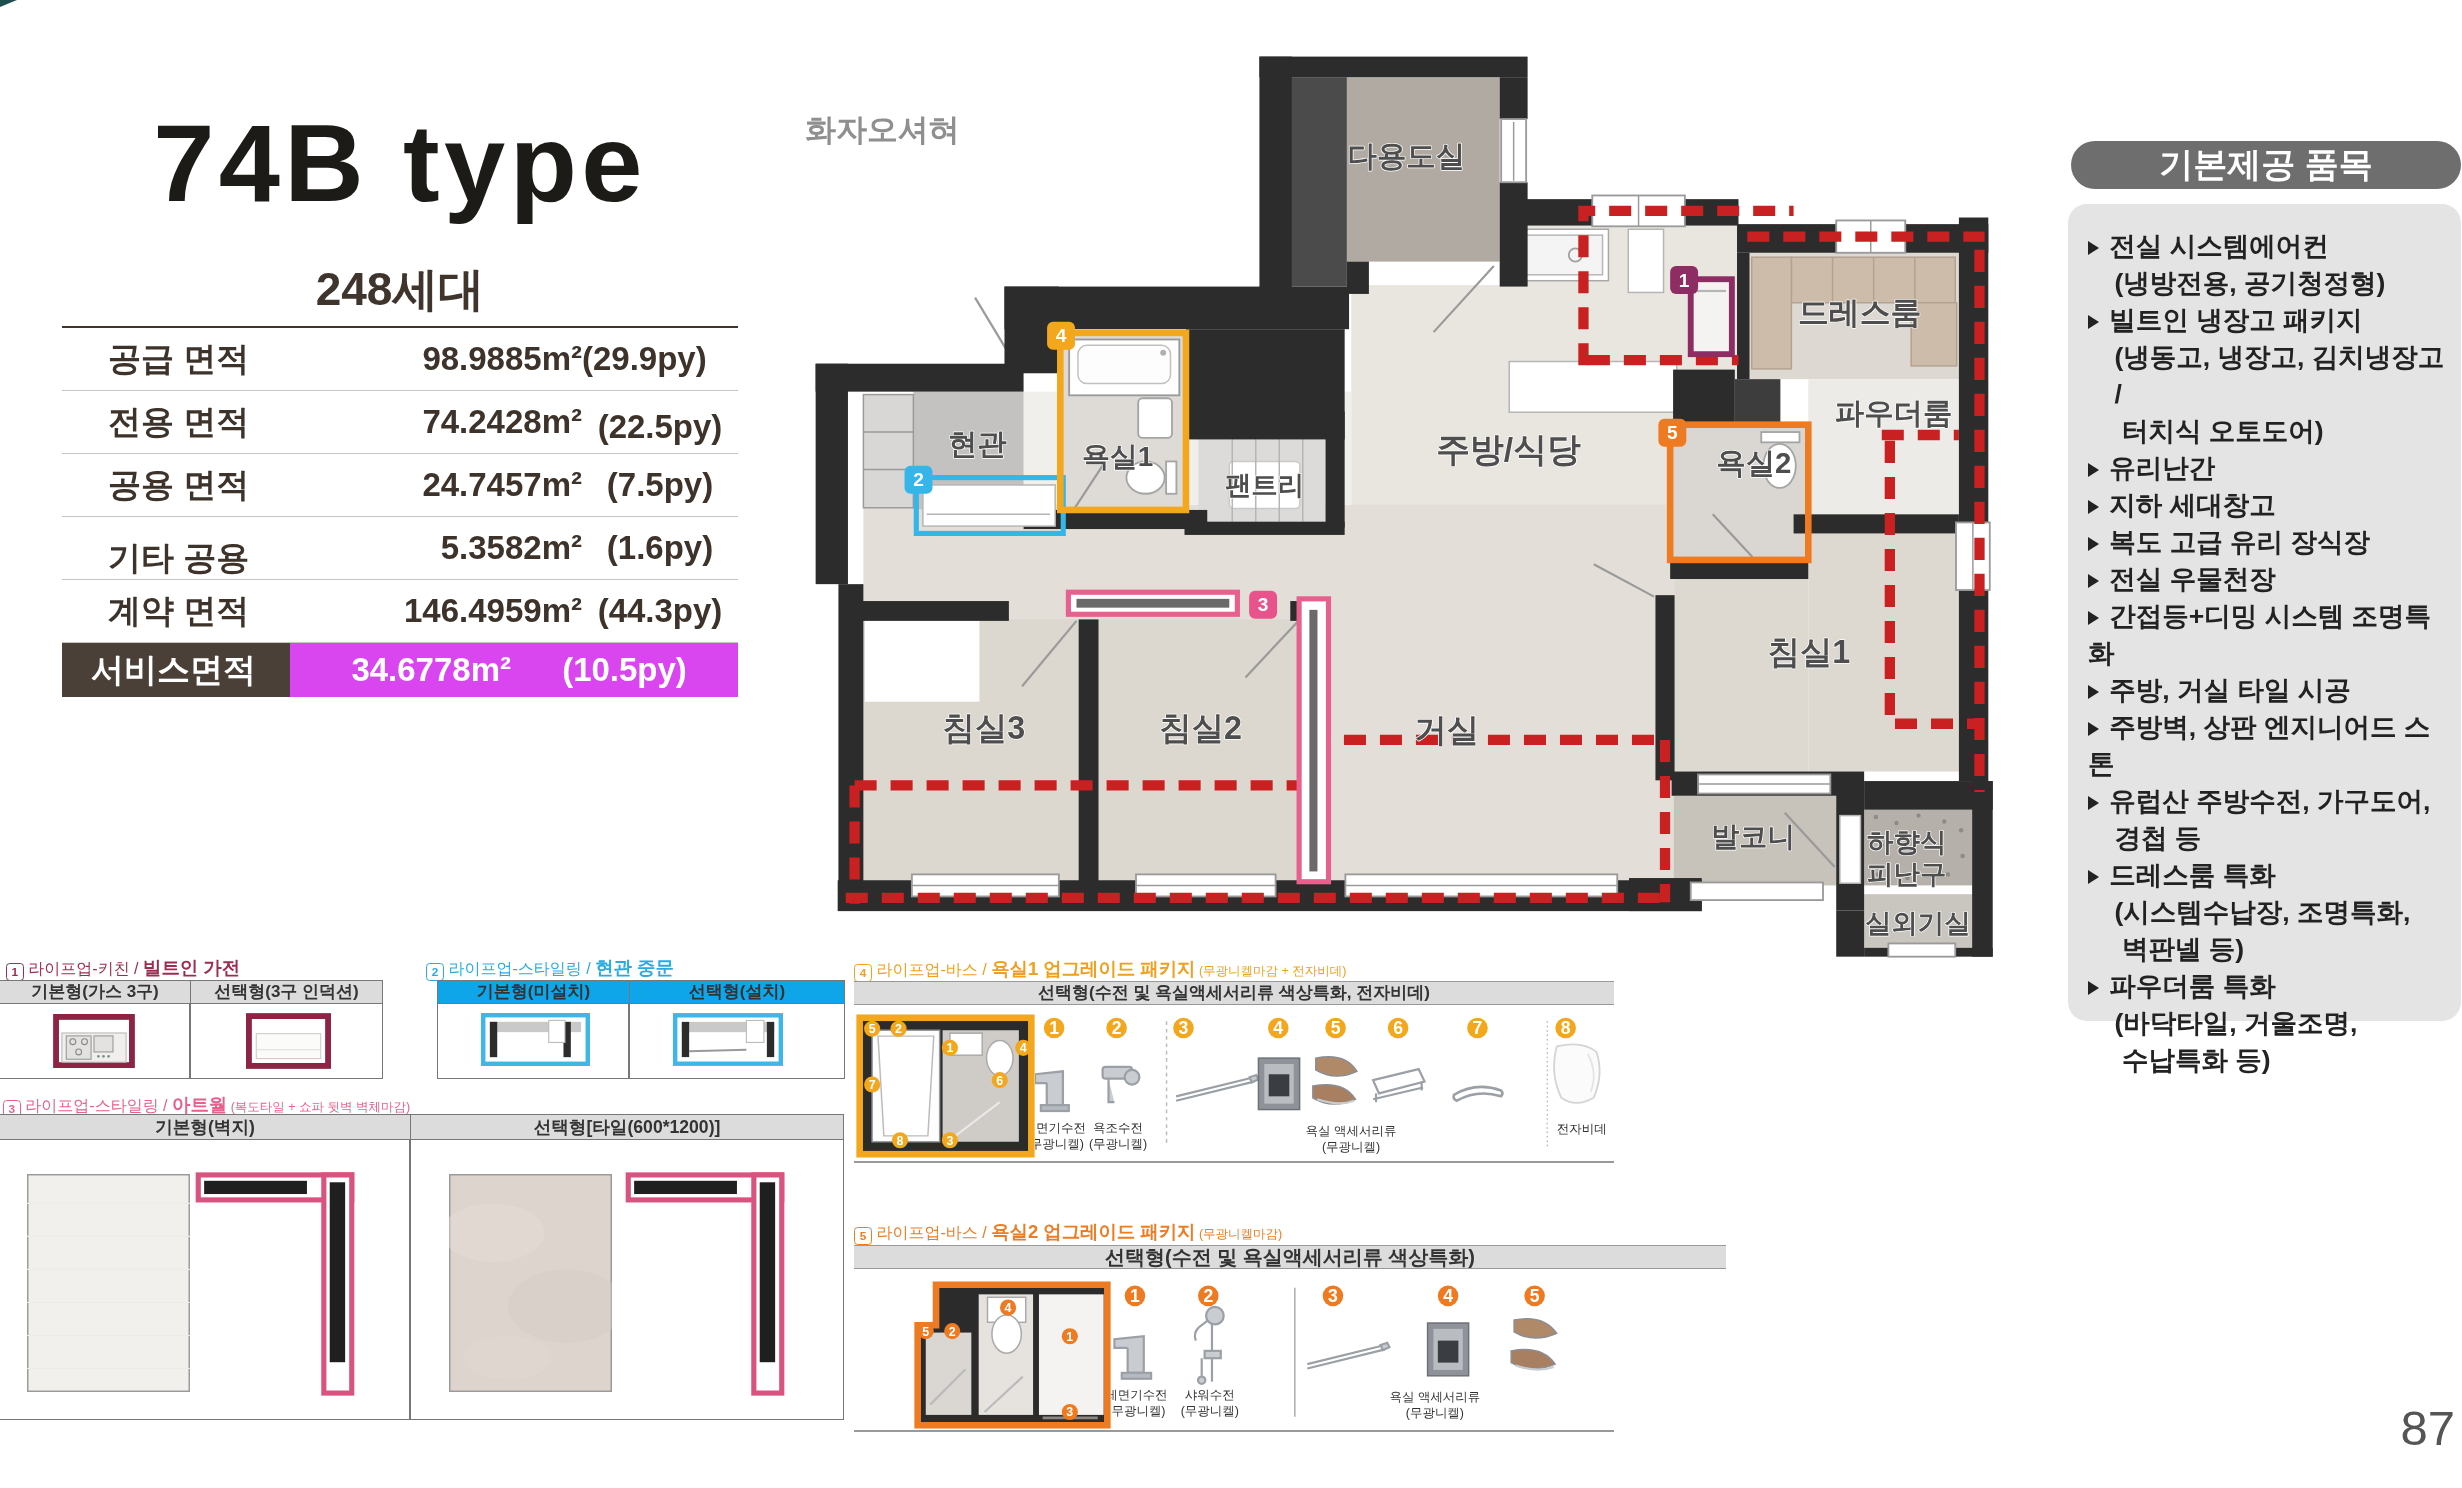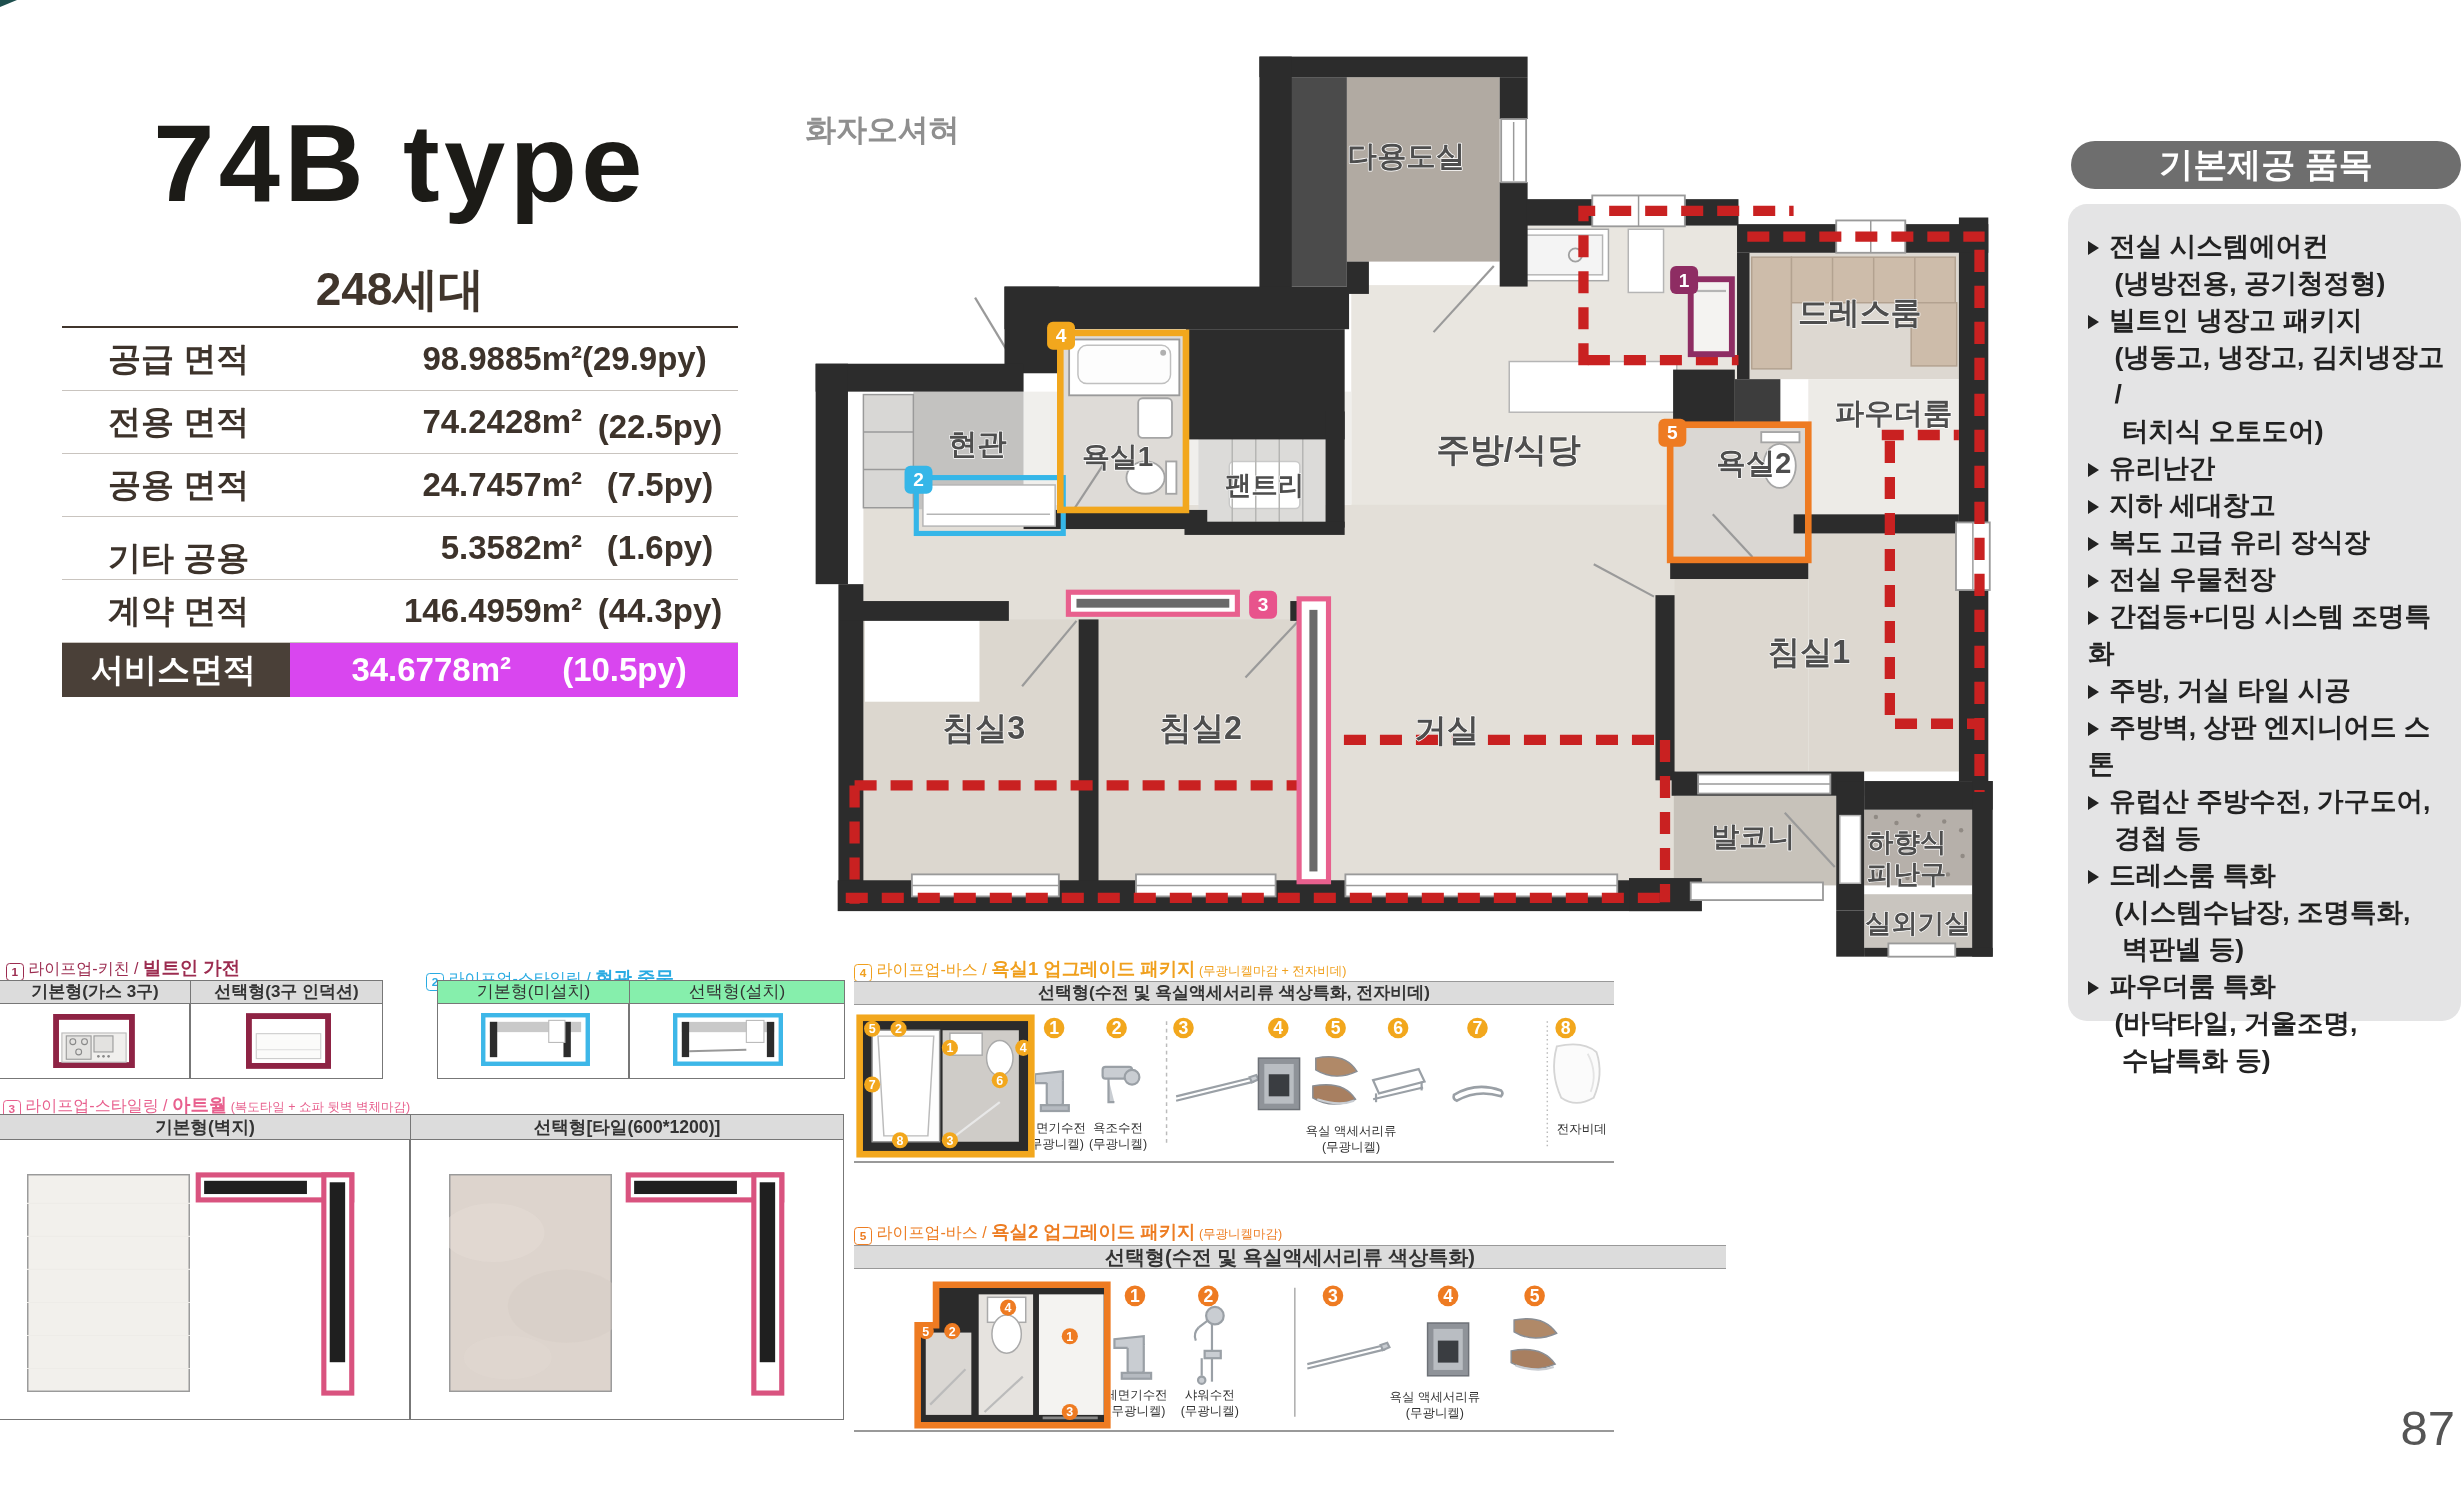--- a/index.html
+++ b/index.html
@@ -458,27 +458,27 @@
     </svg>
 
     <svg style="position:absolute;left:246px;top:8.8px;" width="85" height="56" viewBox="0 0 116 76">
       <rect x="4" y="4" width="108" height="68" fill="#fff" stroke="#8e2344" stroke-width="8"></rect>
       <rect x="14" y="28" width="88" height="34" fill="#fbfbfa" stroke="#ccc" stroke-width="1.5"></rect>
       <line x1="14" y1="50" x2="102" y2="50" stroke="#ddd" stroke-width="1.5"></line>
     </svg>
   </div>
 </div>
 
-<div class="abs" style="left:426px;top:955px;font-size:16px;color:#29abe2;margin-top:10px;">
+<div class="abs" style="left:426px;top:955px;font-size:16px;color:#29abe2;">
   <span style="display:inline-block;width:16px;height:16px;border:1.5px solid #29abe2;border-radius:3.7px;text-align:center;line-height:16px;font-size:11.8px;font-weight:bold;vertical-align:-2.2px;">2</span>
   <span> 라이프업-스타일링 / </span><span style="font-weight:bold;font-size:18.4px;">현관 중문</span>
 </div>
 
 <div class="abs" style="left:437px;top:980px;width:406px;height:97px;border-top:1.5px solid #777;border-bottom:1.5px solid #777;border-left:1.5px solid #777;border-right:1.5px solid #777;">
-  <div style="display:flex;height:22px;border-bottom:1.5px solid #777;background:#86efac;font-size:17px;font-weight:normal;color:#333;">
+  <div style="display:flex;height:22px;border-bottom:1.5px solid #777;background:#0ea5e9;font-size:17px;font-weight:bold;color:#333;">
     <div style="width:191px;text-align:center;line-height:22px;border-right:1.5px solid #777;">기본형(미설치)</div>
     <div style="flex:1;text-align:center;line-height:22px;">선택형(설치)</div>
   </div>
   <div style="position:relative;height:74px;">
     <div style="position:absolute;left:190px;top:0;width:1.5px;height:74px;background:#777;"></div>
 
     <svg style="position:absolute;left:43px;top:8.8px;" width="109" height="53" viewBox="0 0 148 72">
       <rect x="3" y="3" width="142" height="66" fill="#fff" stroke="#3db7e8" stroke-width="6"></rect>
       <rect x="12" y="12" width="124" height="14" fill="#c9c9c9"></rect>
       <rect x="12" y="12" width="10" height="48" fill="#2c2c2c"></rect>

